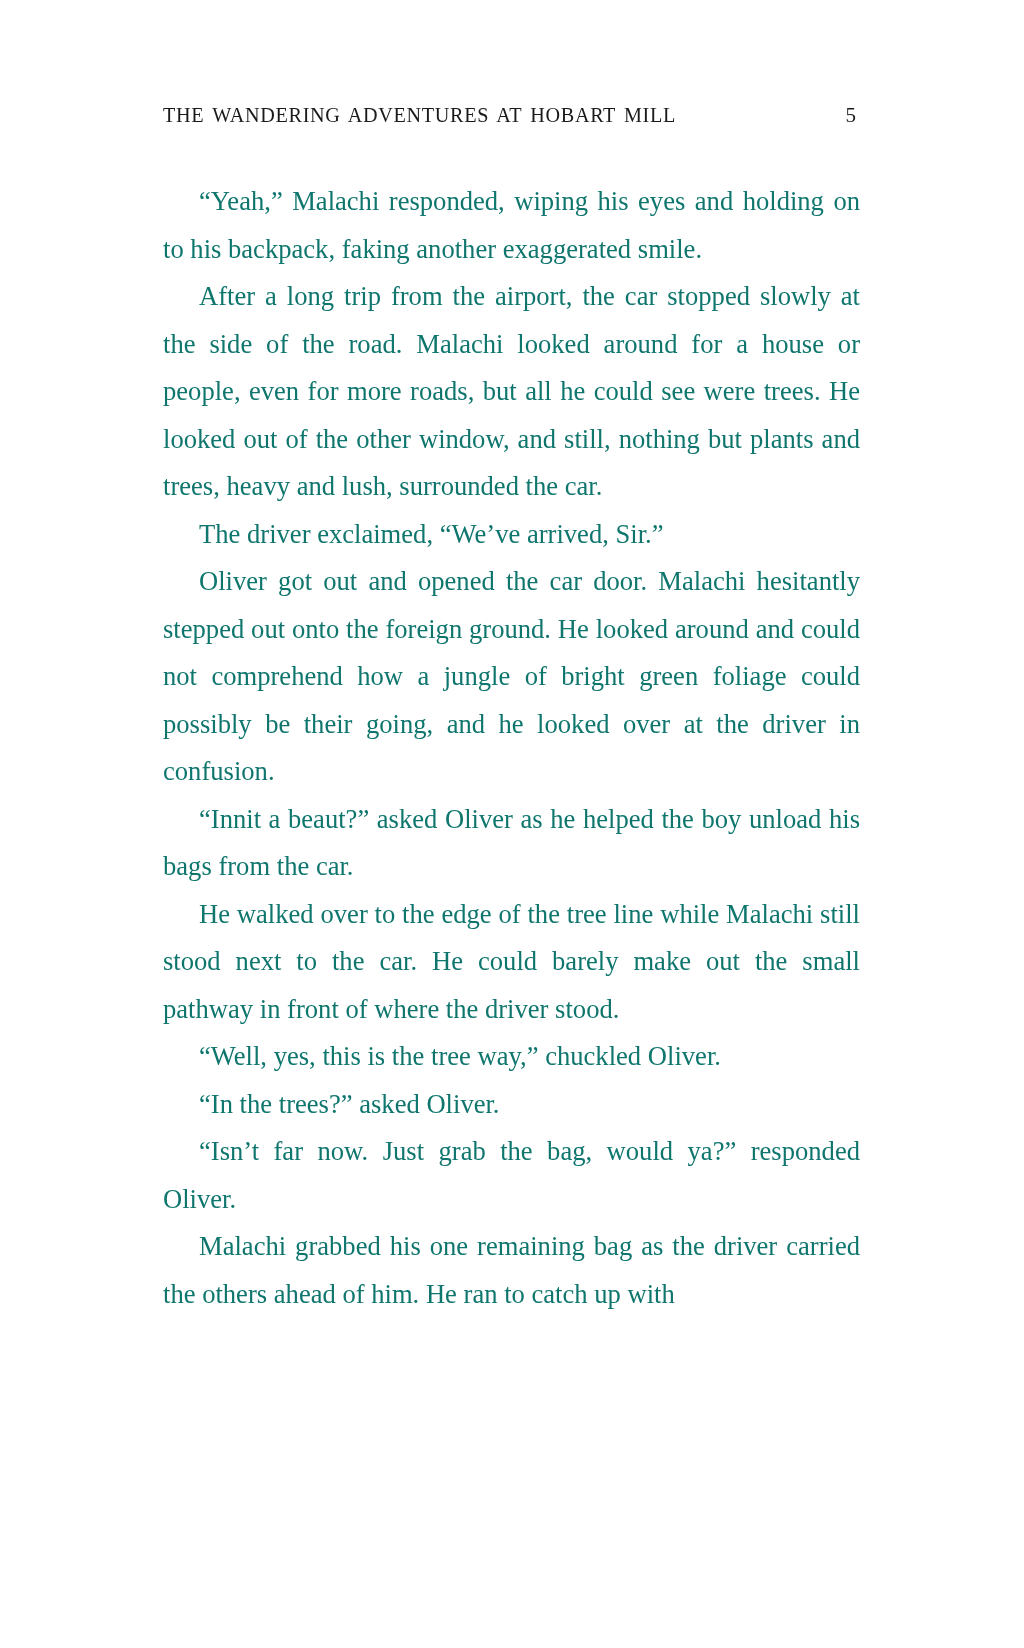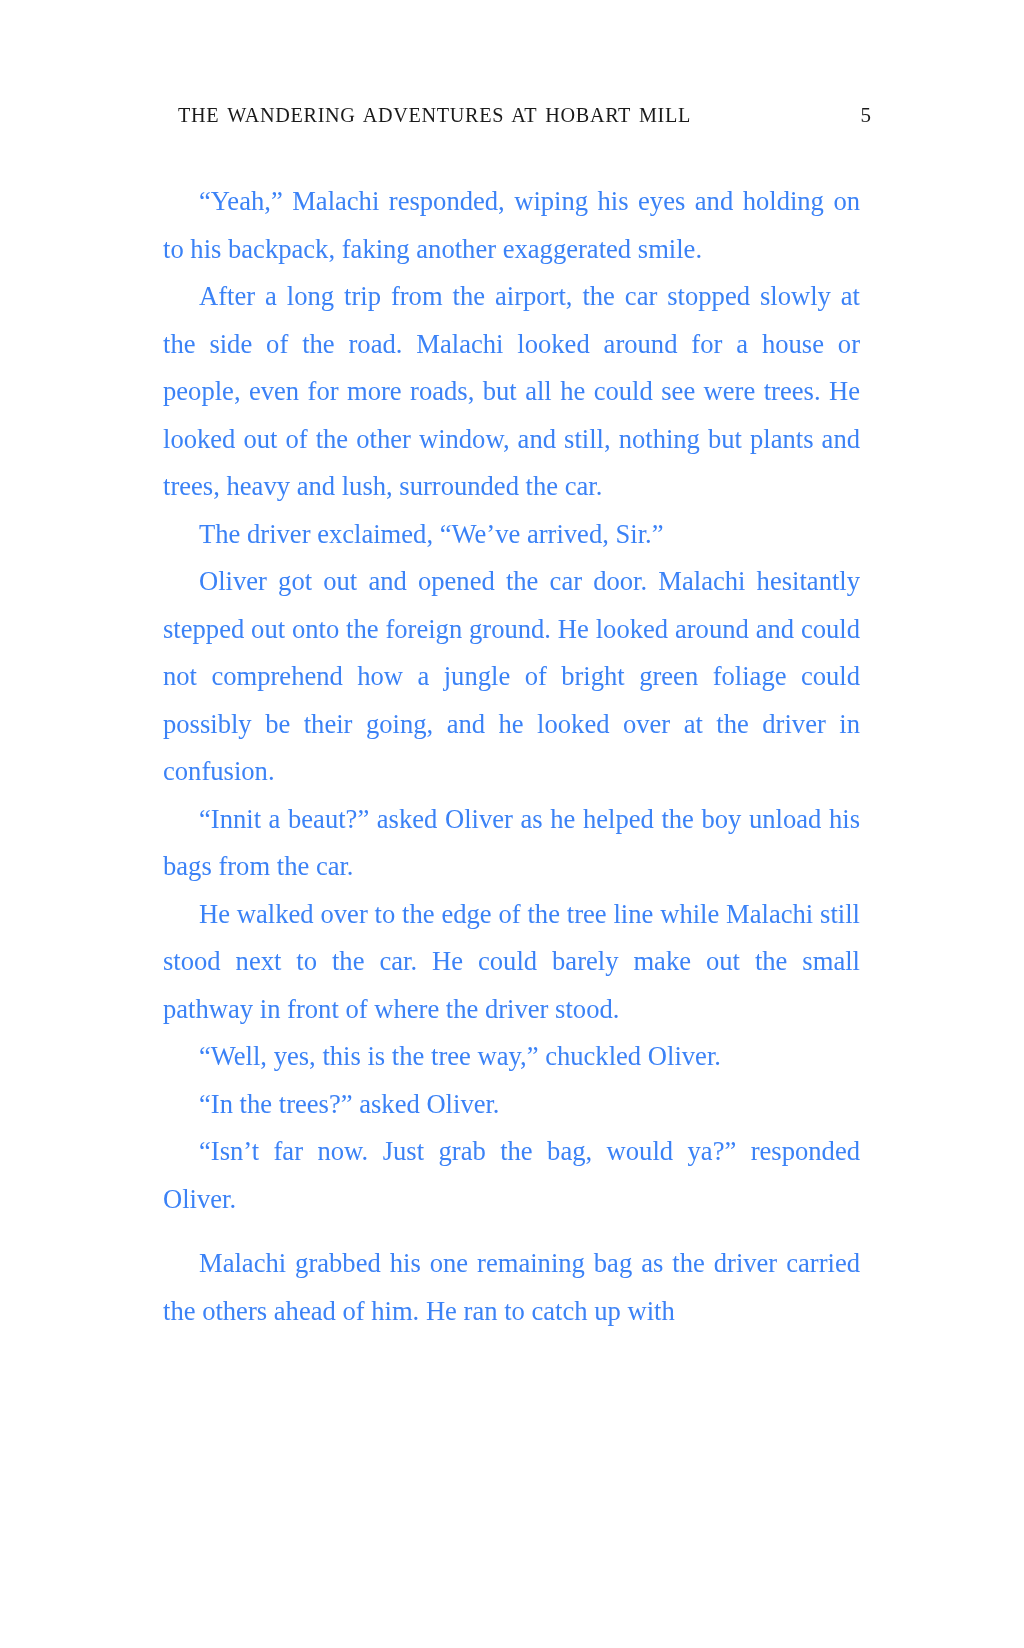--- a/index.html
+++ b/index.html
@@ -13,21 +13,21 @@
     height: 1648px;
     background: #ffffff;
     overflow: hidden;
     font-family: "Liberation Serif", "DejaVu Serif", serif;
     color: #111111;
   }
 
   
   .running-head {
     position: absolute;
-    left: 178px;
+    left: 163px;
     top: 103px;
     width: 697px;
     height: 32px;
     display: flex;
     align-items: baseline;
     justify-content: space-between;
   }
   .running-head-title {
     font-size: 20.5px;
     letter-spacing: 0.7px;
@@ -53,29 +53,28 @@
     top: 178px;
     width: 697px;
   }
   p.para {
     margin: 0;
     font-size: 26.6px;
     line-height: 47.5px;
     text-align: justify;
     text-justify: inter-word;
     text-indent: 36px;
-    color: #3b82f6;
+    color: #0f766e;
     hyphens: manual;
     -webkit-hyphens: manual;
     word-spacing: 0px;
   }
   
   p.para:last-child {
     text-align: justify;
-    margin-top: 17px;
   }
 </style>
 </head>
 <body>
 
 <div class="page">
 
   <div class="running-head">
     <span class="running-head-title">THE WANDERING ADVENTURES AT HOBART MILL</span>
     <span class="running-head-folio">5</span>

